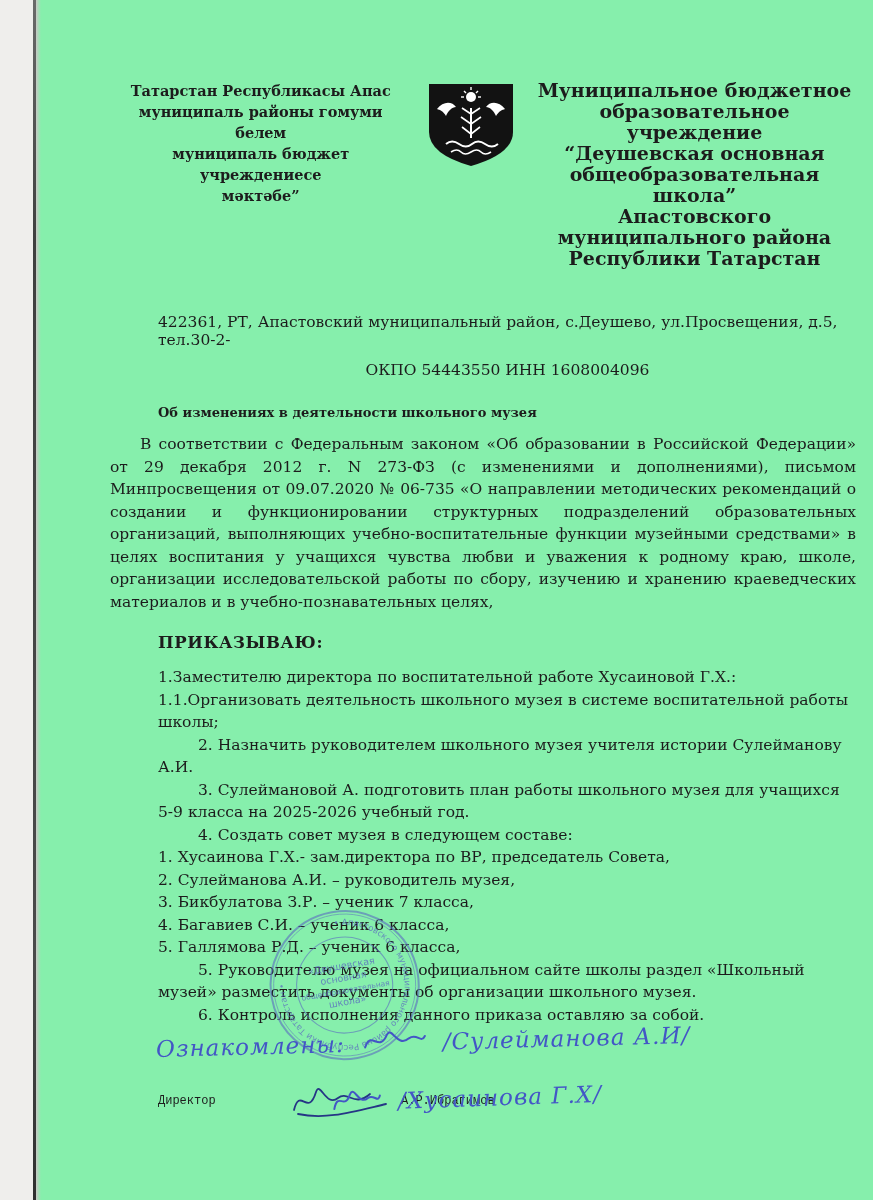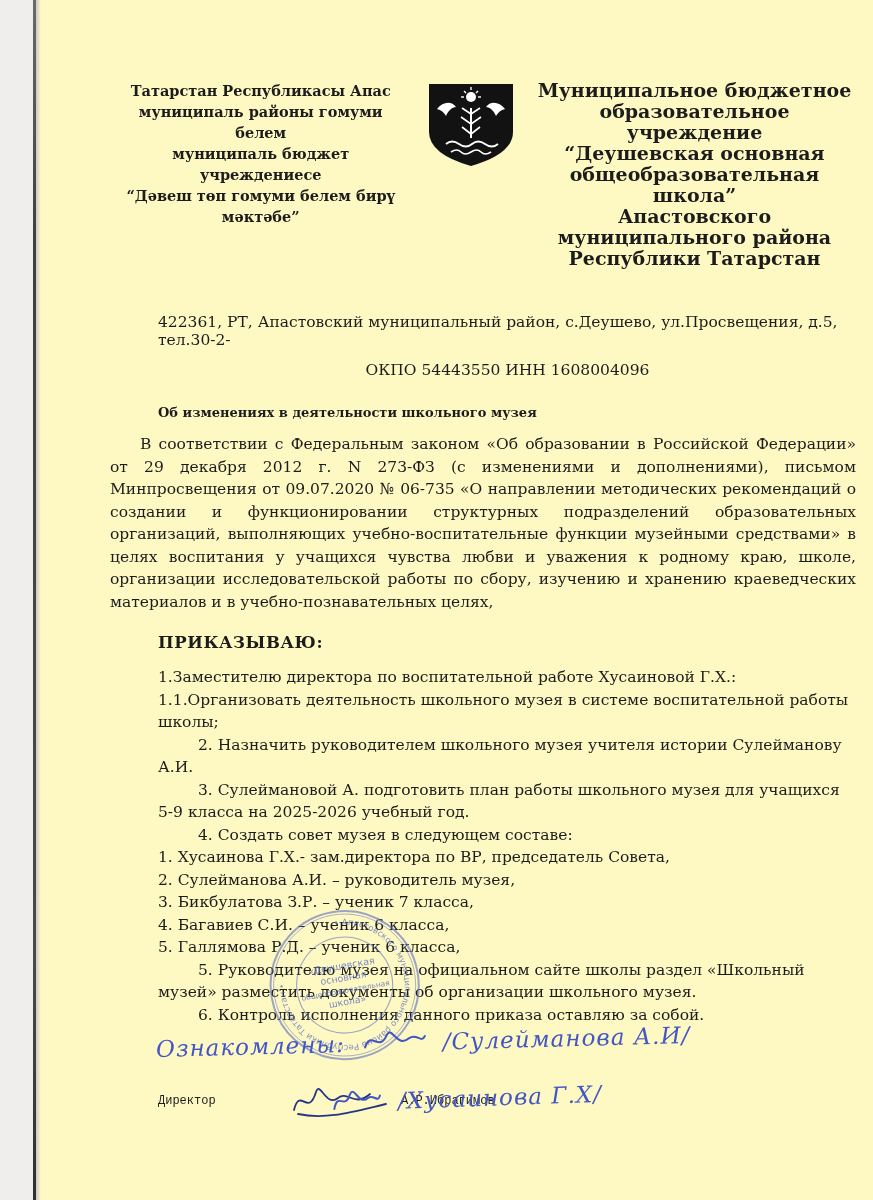--- a/index.html
+++ b/index.html
@@ -1,18 +1,18 @@
 <!DOCTYPE html>
 <html><head>
 <meta charset="utf-8">
 <style>
   html,body { margin:0; padding:0; background:#9a9a9a; }
   .page {
     position:relative; width:873px; height:1200px; margin:0 auto;
-    background:#fef9c3; overflow:hidden;
+    background:#86efac; overflow:hidden;
     font-family:"DejaVu Serif","Liberation Serif",serif; color:#1c1c1c;
   }
   .edge-left { position:absolute; left:0; top:0; width:33px; height:100%; background:#efeeec; }
   .edge-line { position:absolute; left:33px; top:0; width:3px; height:100%;
     background:linear-gradient(to bottom,#6a6a6a,#3f3f3f 20%,#4a4a4a 80%,#2f2f2f); }
   .edge-soft { position:absolute; left:36px; top:0; width:5px; height:100%; background:linear-gradient(to right,#c9c8c5,rgba(255,255,255,0)); }
 
   .letterhead { display:flex; gap:12px; margin:0 16px 0 112px; padding-top:80px; }
   .lh-left  { width:302px; font-weight:bold; text-align:center; font-size:14.5px; line-height:21px; }
   .lh-emblem{ width:100px; display:flex; justify-content:center; align-items:flex-start; padding-top:2px; }
@@ -50,21 +50,20 @@
 <div class="page">
   <div class="edge-left"></div>
   <div class="edge-line"></div>
   <div class="edge-soft"></div>
 
   <div class="letterhead">
     <div class="lh-left">
       <div>Татарстан Республикасы Апас</div>
       <div>муниципаль районы гомуми белем</div>
       <div>муниципаль  бюджет учреждениесе</div>
-      <div>“Дәвеш төп гомуми белем бирү</div>
       <div>мәктәбе”</div>
     </div>
 
     <div class="lh-emblem">
       <svg width="94" height="86" viewBox="0 0 94 86">
         <path d="M5 2 H89 V50 Q89 72 47 84 Q5 72 5 50 Z" fill="#121212"></path>
         <circle cx="47" cy="15" r="5" fill="#fff"></circle>
         <g stroke="#fff" stroke-width="1.4">
           <line x1="47" y1="5" x2="47" y2="8"></line>
           <line x1="40" y1="9" x2="42" y2="11"></line>

